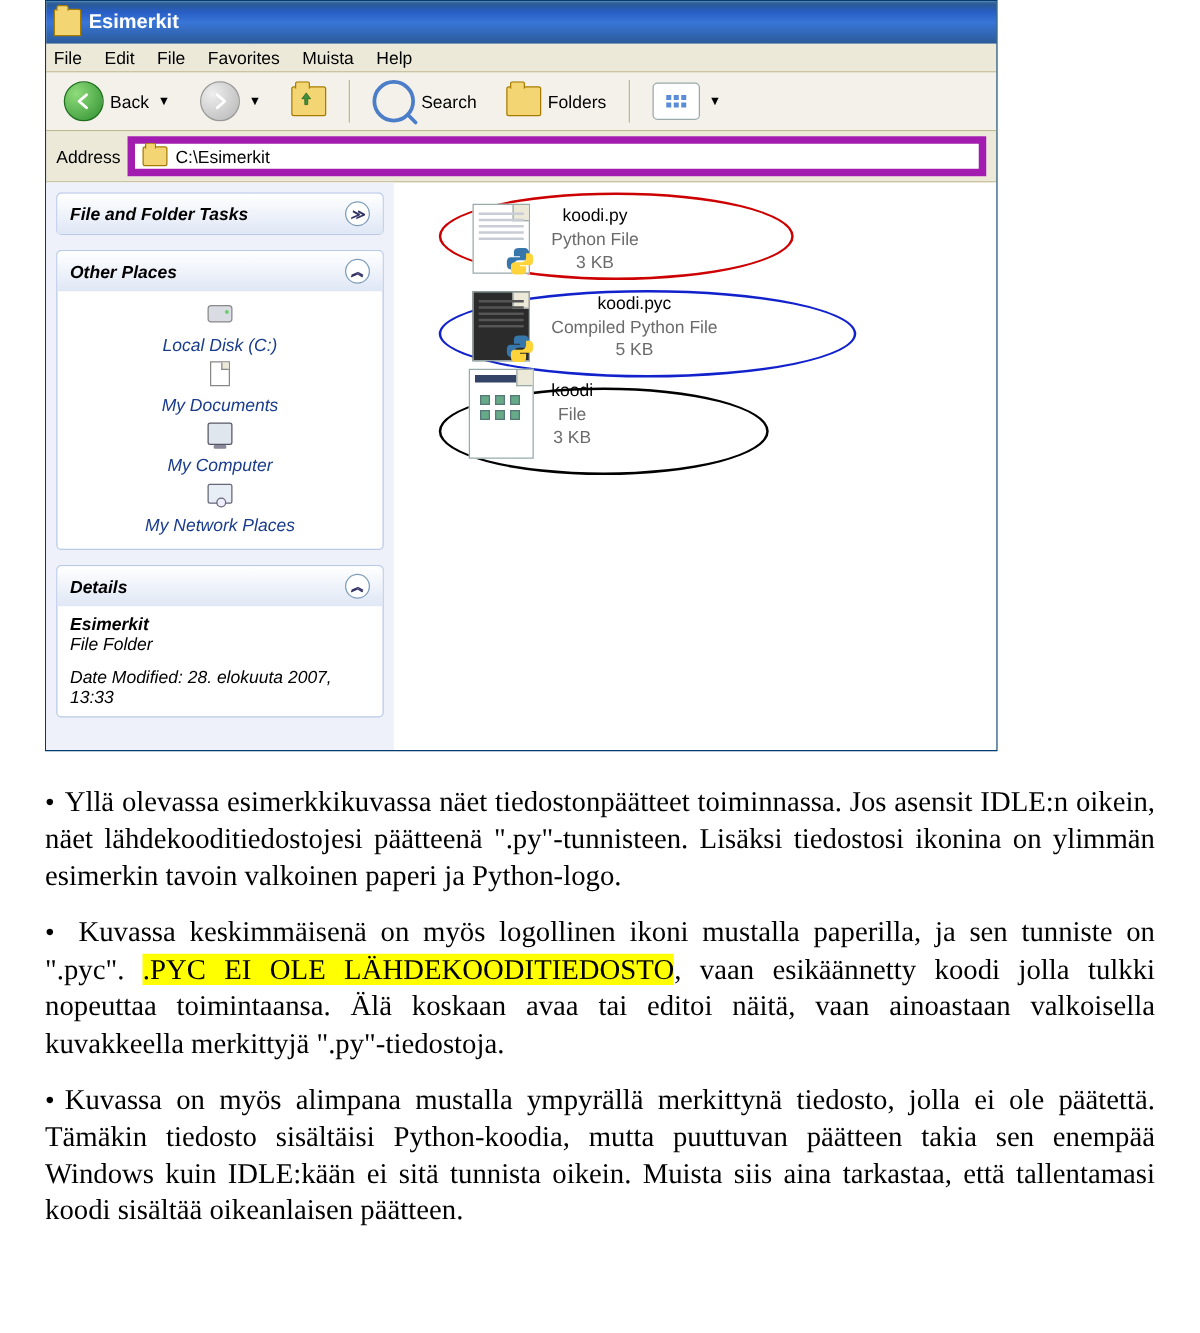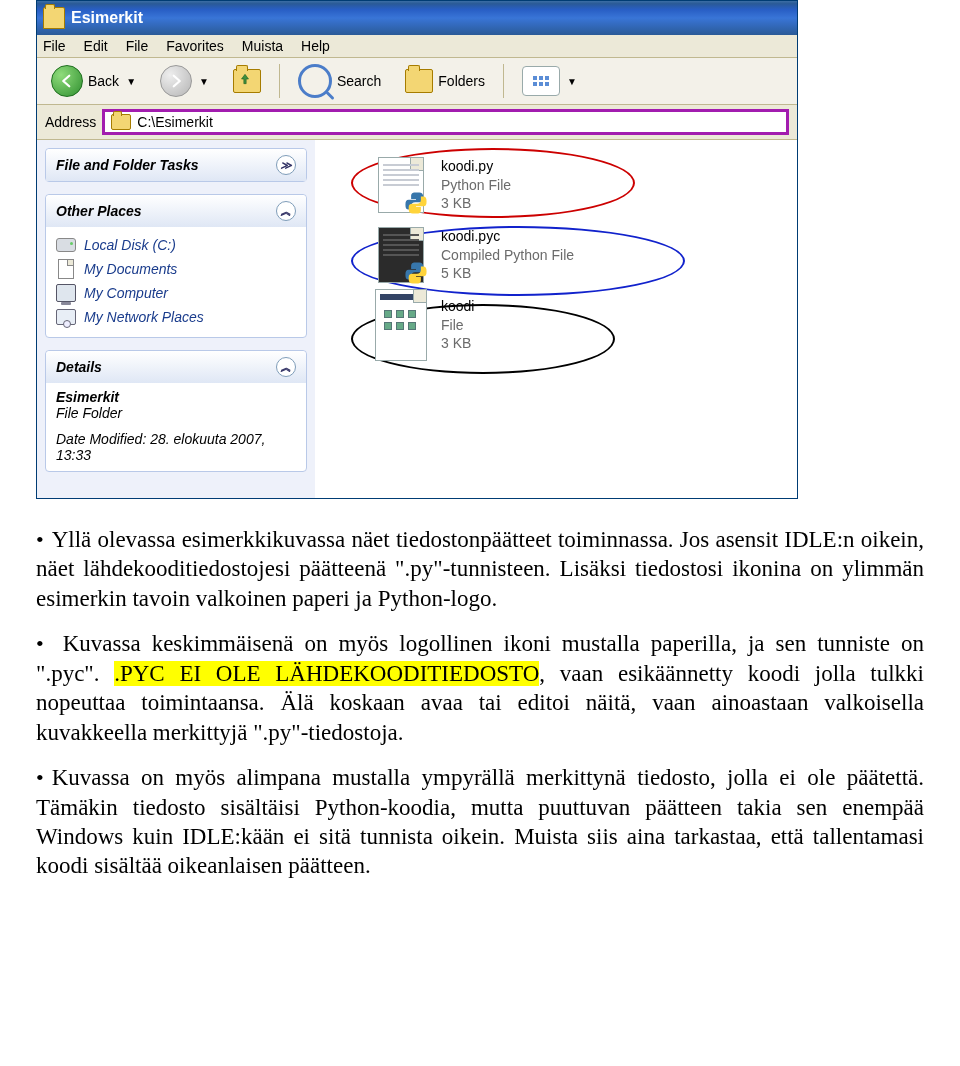--- a/index.html
+++ b/index.html
@@ -20,40 +20,40 @@
   .chev { font-size:10px; margin-left:2px; }
   .sep { width:1px; height:34px; background:#c0b890; margin:0 4px; }
   .search-ico { width:28px; height:28px; border-radius:50%; border:3px solid #4b7dc9; position:relative; }
   .search-ico::after { content:""; position:absolute; width:10px; height:3px; background:#4b7dc9; bottom:-2px; right:-6px; transform:rotate(45deg); border-radius:2px; }
   .folders-ico { width:26px; height:22px; background:#f3d673; border:1px solid #a67c00; border-radius:2px; position:relative; }
   .folders-ico::before { content:""; position:absolute; top:-5px; left:2px; width:10px; height:5px; background:#f3d673; border:1px solid #a67c00; border-bottom:none; border-radius:2px 2px 0 0; }
   .views-ico { width:36px; height:28px; border:1px solid #9aa; border-radius:4px; background:#fff; display:flex; align-items:center; justify-content:center; gap:3px; }
   .views-ico i { width:4px; height:4px; background:#5b8dd6; display:block; }
   .views-ico .grid { display:grid; grid-template-columns:repeat(3,4px); gap:2px; }
   .addrbar { background:#ece9d8; display:flex; align-items:center; padding:4px 8px; border-bottom:1px solid #c0b890; gap:6px; }
-  .addrbar .fld { display:flex; align-items:center; background:#fff; border:3px solid #a21caf; padding:2px 6px; gap:6px; flex:1; }
+  .addrbar .fld { display:flex; align-items:center; background:#fff; border:6px solid #a21caf; padding:2px 6px; gap:6px; flex:1; }
   .small-folder { width:18px; height:14px; background:#f3d673; border:1px solid #a67c00; border-radius:2px; position:relative; display:inline-block; vertical-align:middle; }
   .small-folder::before { content:""; position:absolute; top:-4px; left:1px; width:7px; height:4px; background:#f3d673; border:1px solid #a67c00; border-bottom:none; border-radius:2px 2px 0 0;}
   .explorer-body { display:flex; background:#fff; }
   .leftpane { width:262px; background:#eef1fa; padding:8px 8px 14px 8px;font-style:italic; }
   .task-group { background:#fff; border:1px solid #b9c9e8; border-radius:4px; margin-bottom:12px; }
   .tg-head { background:linear-gradient(to bottom,#fff,#dfe7f5); padding:6px 10px; font-weight:bold; display:flex; justify-content:space-between; align-items:center; border-radius:4px 4px 0 0;}
   .tg-head .expand { width:18px; height:18px; border:1px solid #7f9db9; border-radius:50%; display:flex; align-items:center; justify-content:center; font-size:11px; color:#336; background:#fff;}
   .tg-body { padding:6px 10px 8px 10px; }
-  .place { display:flex; align-items:center; gap:8px; padding:3px 0; color:#1a3c8c; }
+  .place { display:flex; align-items:center; gap:8px; padding:3px 0; color:#1a3c8c;flex-direction:column; }
   .place .pi { width:20px; height:18px; display:flex; align-items:center; justify-content:center; }
   .disk { width:18px; height:12px; background:#d9dde3; border:1px solid #888; border-radius:3px; position:relative; }
   .disk::after { content:""; position:absolute; right:2px; top:3px; width:3px; height:3px; background:#6c6; border-radius:50%; }
   .docico { width:14px; height:18px; background:#fff; border:1px solid #888; position:relative; }
   .docico::after { content:""; position:absolute; top:0; right:0; width:5px; height:5px; background:#ece9d8; border-left:1px solid #888; border-bottom:1px solid #888; }
   .compico { width:18px; height:16px; background:#dfe6ee; border:1px solid #556; border-radius:2px; position:relative; }
   .compico::after { content:""; position:absolute; bottom:-4px; left:4px; width:10px; height:3px; background:#889; border-radius:1px;}
   .netico { width:18px; height:14px; background:#e8eef6; border:1px solid #667; border-radius:2px; position:relative; }
   .netico::after { content:""; position:absolute; bottom:-4px; left:6px; width:6px; height:6px; background:#eef; border:1px solid #667; border-radius:50%; }
-  .rightpane { flex:1; position:relative; padding:10px 10px 40px 10px; }
+  .rightpane { flex:1; position:relative; padding:10px 10px 40px 10px;text-align:center; }
   .file-row { display:flex; align-items:center; gap:14px; height:70px; margin-left:50px; }
   .file-ico { width:52px; height:58px; display:flex; align-items:center; justify-content:center; position:relative; }
   .pyfile { width:44px; height:54px; background:#fff; border:1px solid #9aa; position:relative; }
   .pyfile::before { content:""; position:absolute; top:0; right:0; width:12px; height:12px; background:#ece9d8; border-left:1px solid #9aa; border-bottom:1px solid #9aa; }
   .pyfile .lines { position:absolute; top:6px; left:4px; right:4px; }
   .pyfile .lines i { display:block; height:2px; background:#c8ccd4; margin-bottom:3px; }
   .py-badge { position:absolute; bottom:-2px; right:-2px; width:26px; height:26px; }
   .py-badge svg { width:100%; height:100%; }
   .genfile { width:44px; height:54px; background:#fff; border:1px solid #9aa; position:relative; display:grid; grid-template-columns:repeat(3,8px); grid-auto-rows:8px; gap:4px; padding:8px; }
   .genfile::before { content:""; position:absolute; top:0; right:0; width:12px; height:12px; background:#ece9d8; border-left:1px solid #9aa; border-bottom:1px solid #9aa; }

